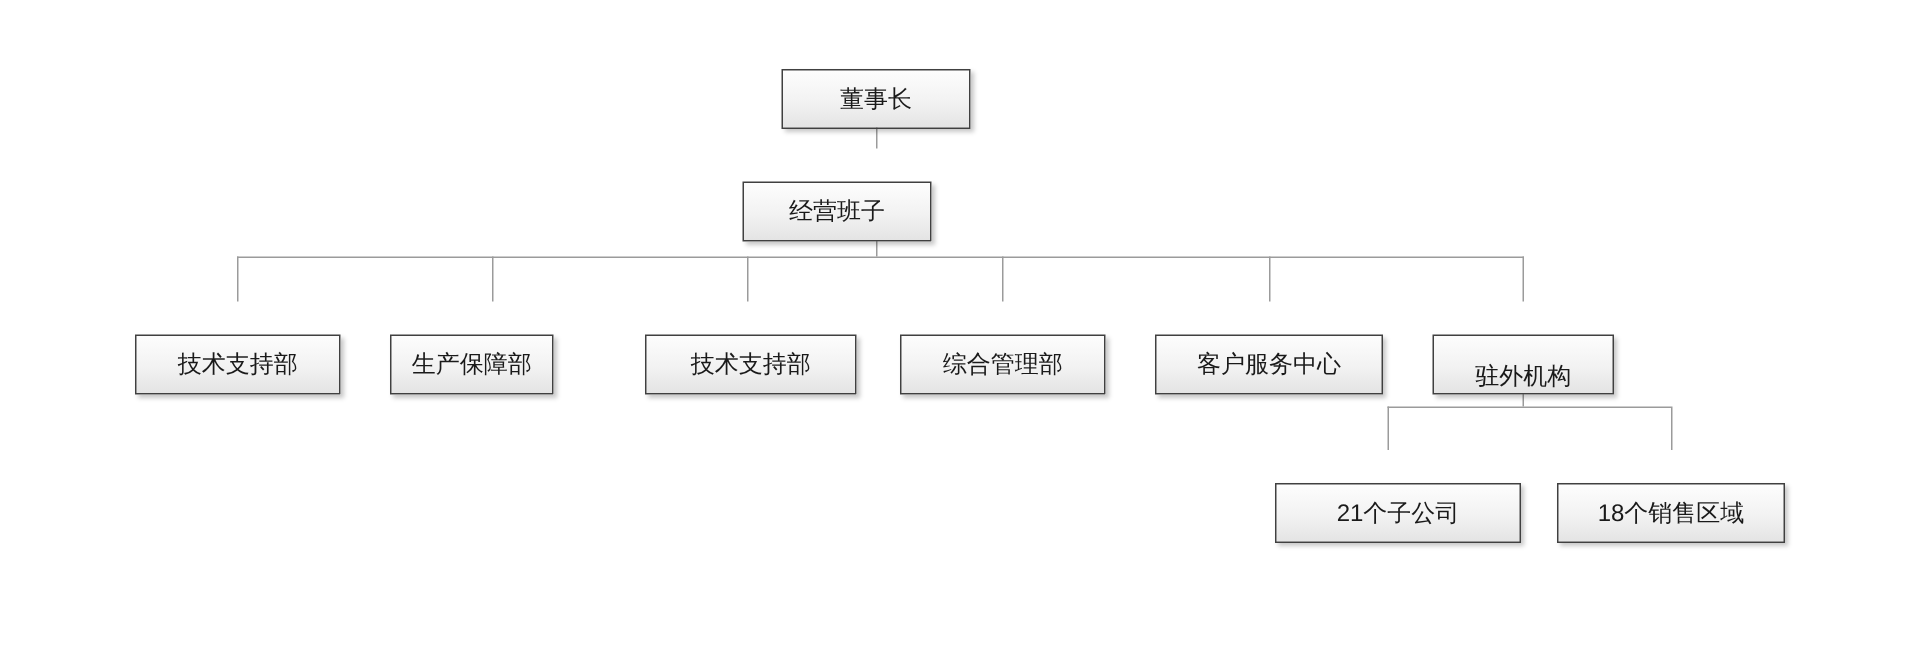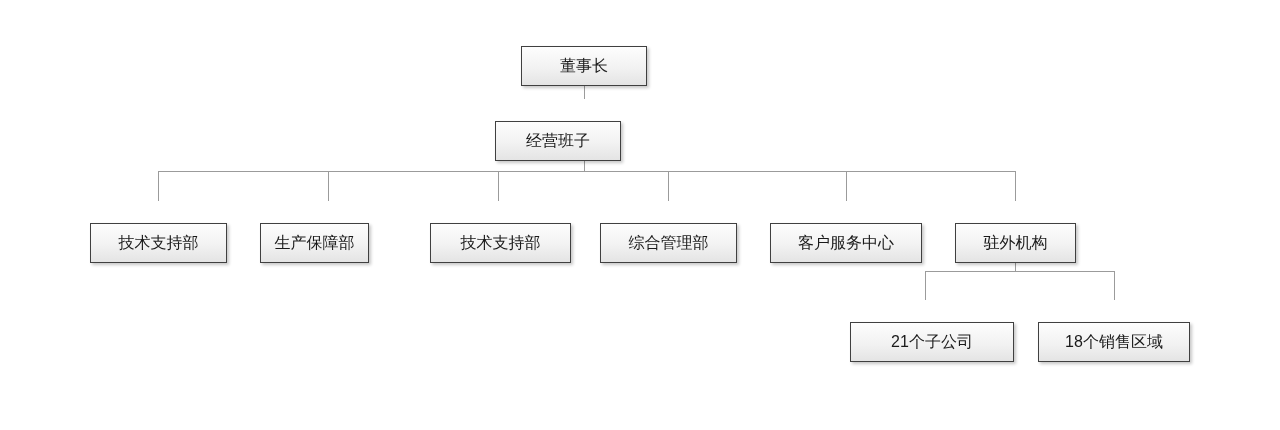--- a/index.html
+++ b/index.html
@@ -78,21 +78,21 @@
   </div>
   <div class="node" style="left:430px; top:201px; width:141px;">
     <span>技术支持部</span>
   </div>
   <div class="node" style="left:600px; top:201px; width:137px;">
     <span>综合管理部</span>
   </div>
   <div class="node" style="left:770px; top:201px; width:152px;">
     <span>客户服务中心</span>
   </div>
-  <div class="node" style="left:955px; top:201px; width:121px;">
+  <div class="node" style="left:955px; top:201px; width:121px;align-items:flex-end;">
     <span>驻外机构</span>
   </div>
 
   <div class="node" style="left:850px; top:300px; width:164px;">
     <span>21个子公司</span>
   </div>
   <div class="node" style="left:1038px; top:300px; width:152px;text-align:center;">
     <span>18个销售区域</span>
   </div>
 

